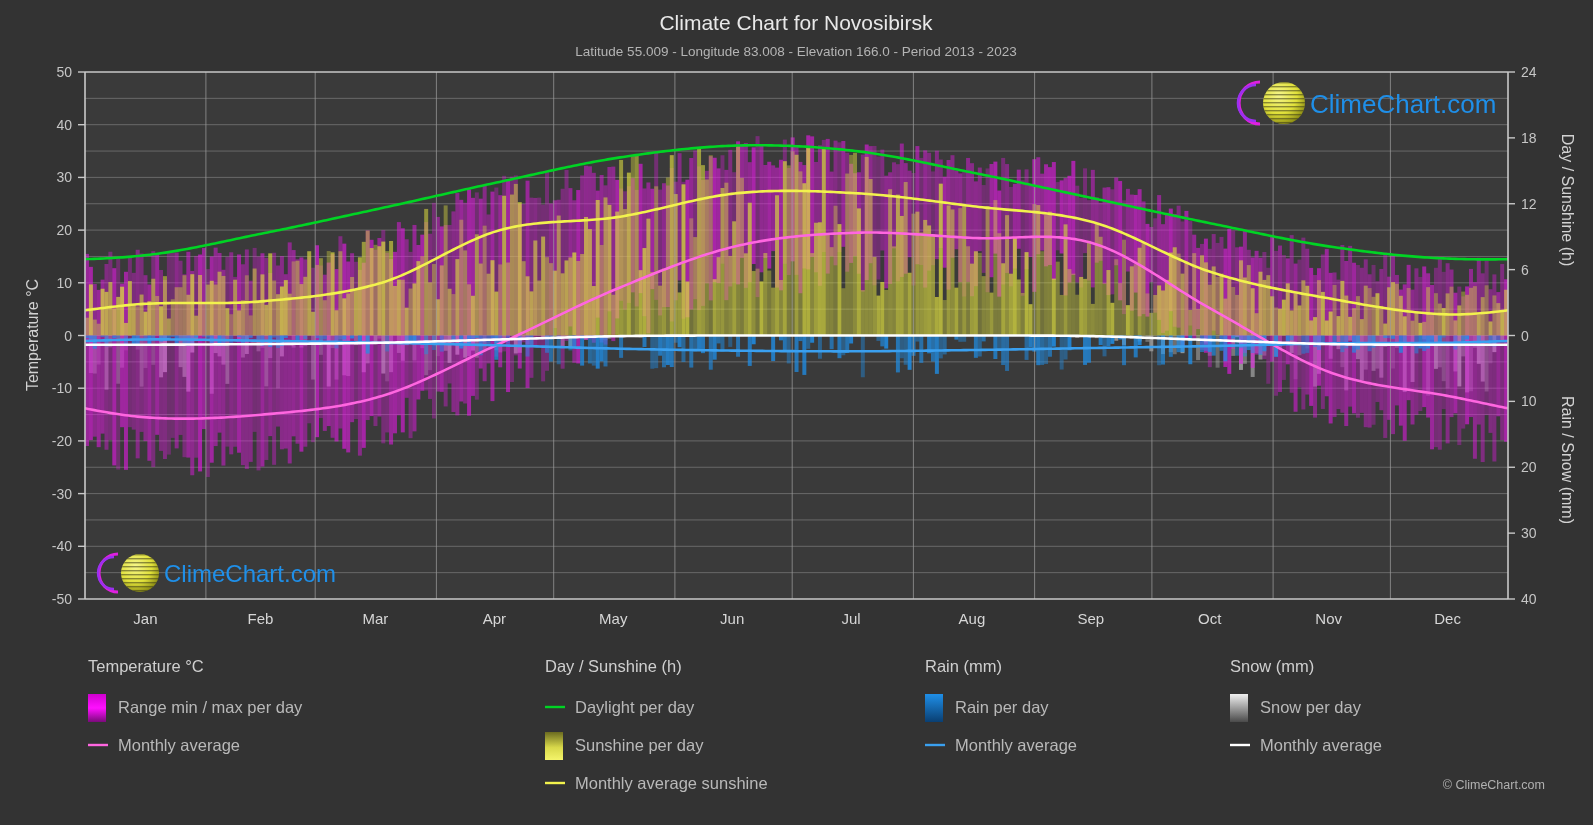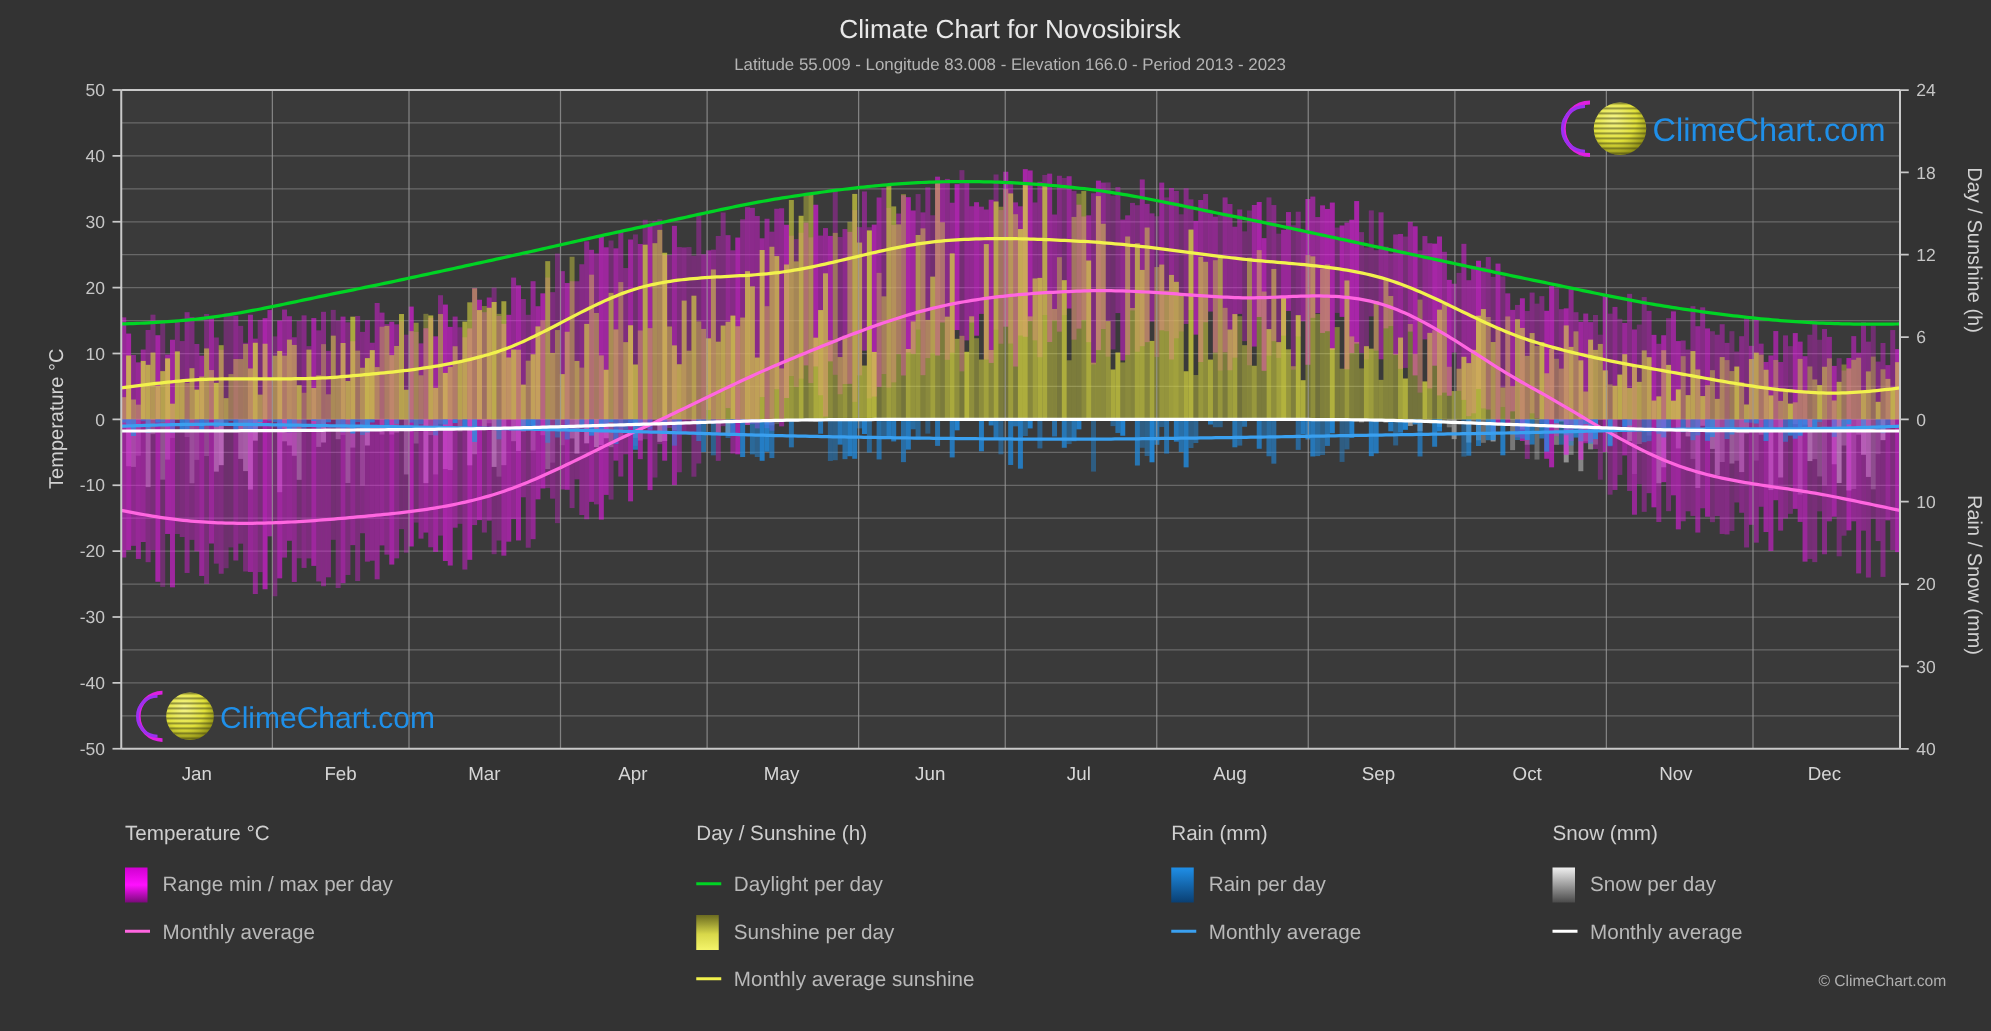--- a/index.html
+++ b/index.html
@@ -4,21 +4,21 @@
 <style>
   html,body{margin:0;padding:0;}
   body{
     width:1593px;height:825px;
     background:#333333;
     font-family:"Liberation Sans", sans-serif;
     color:#c8c8c8;
     overflow:hidden;
     position:relative;
   }
-  #chart-root{position:absolute;inset:0;padding-left:12px;}
+  #chart-root{position:absolute;inset:0;}
   svg{display:block;}
   .ttl{font-size:21px;fill:#e8e8e8;}
   .sub{font-size:13.5px;fill:#b4b4b4;}
   .axlbl{font-size:16px;fill:#d2d2d2;}
   .tick{font-size:14px;fill:#c6c6c6;}
   .mon{font-size:15px;fill:#d6d6d6;}
   .leghead{font-size:16.5px;fill:#cfcfcf;}
   .legitem{font-size:16.5px;fill:#b9b9b9;}
   .copy{font-size:12.5px;fill:#b0b0b0;}
   .logotext{font-size:26px;fill:#1f8fe8;letter-spacing:0px;}

